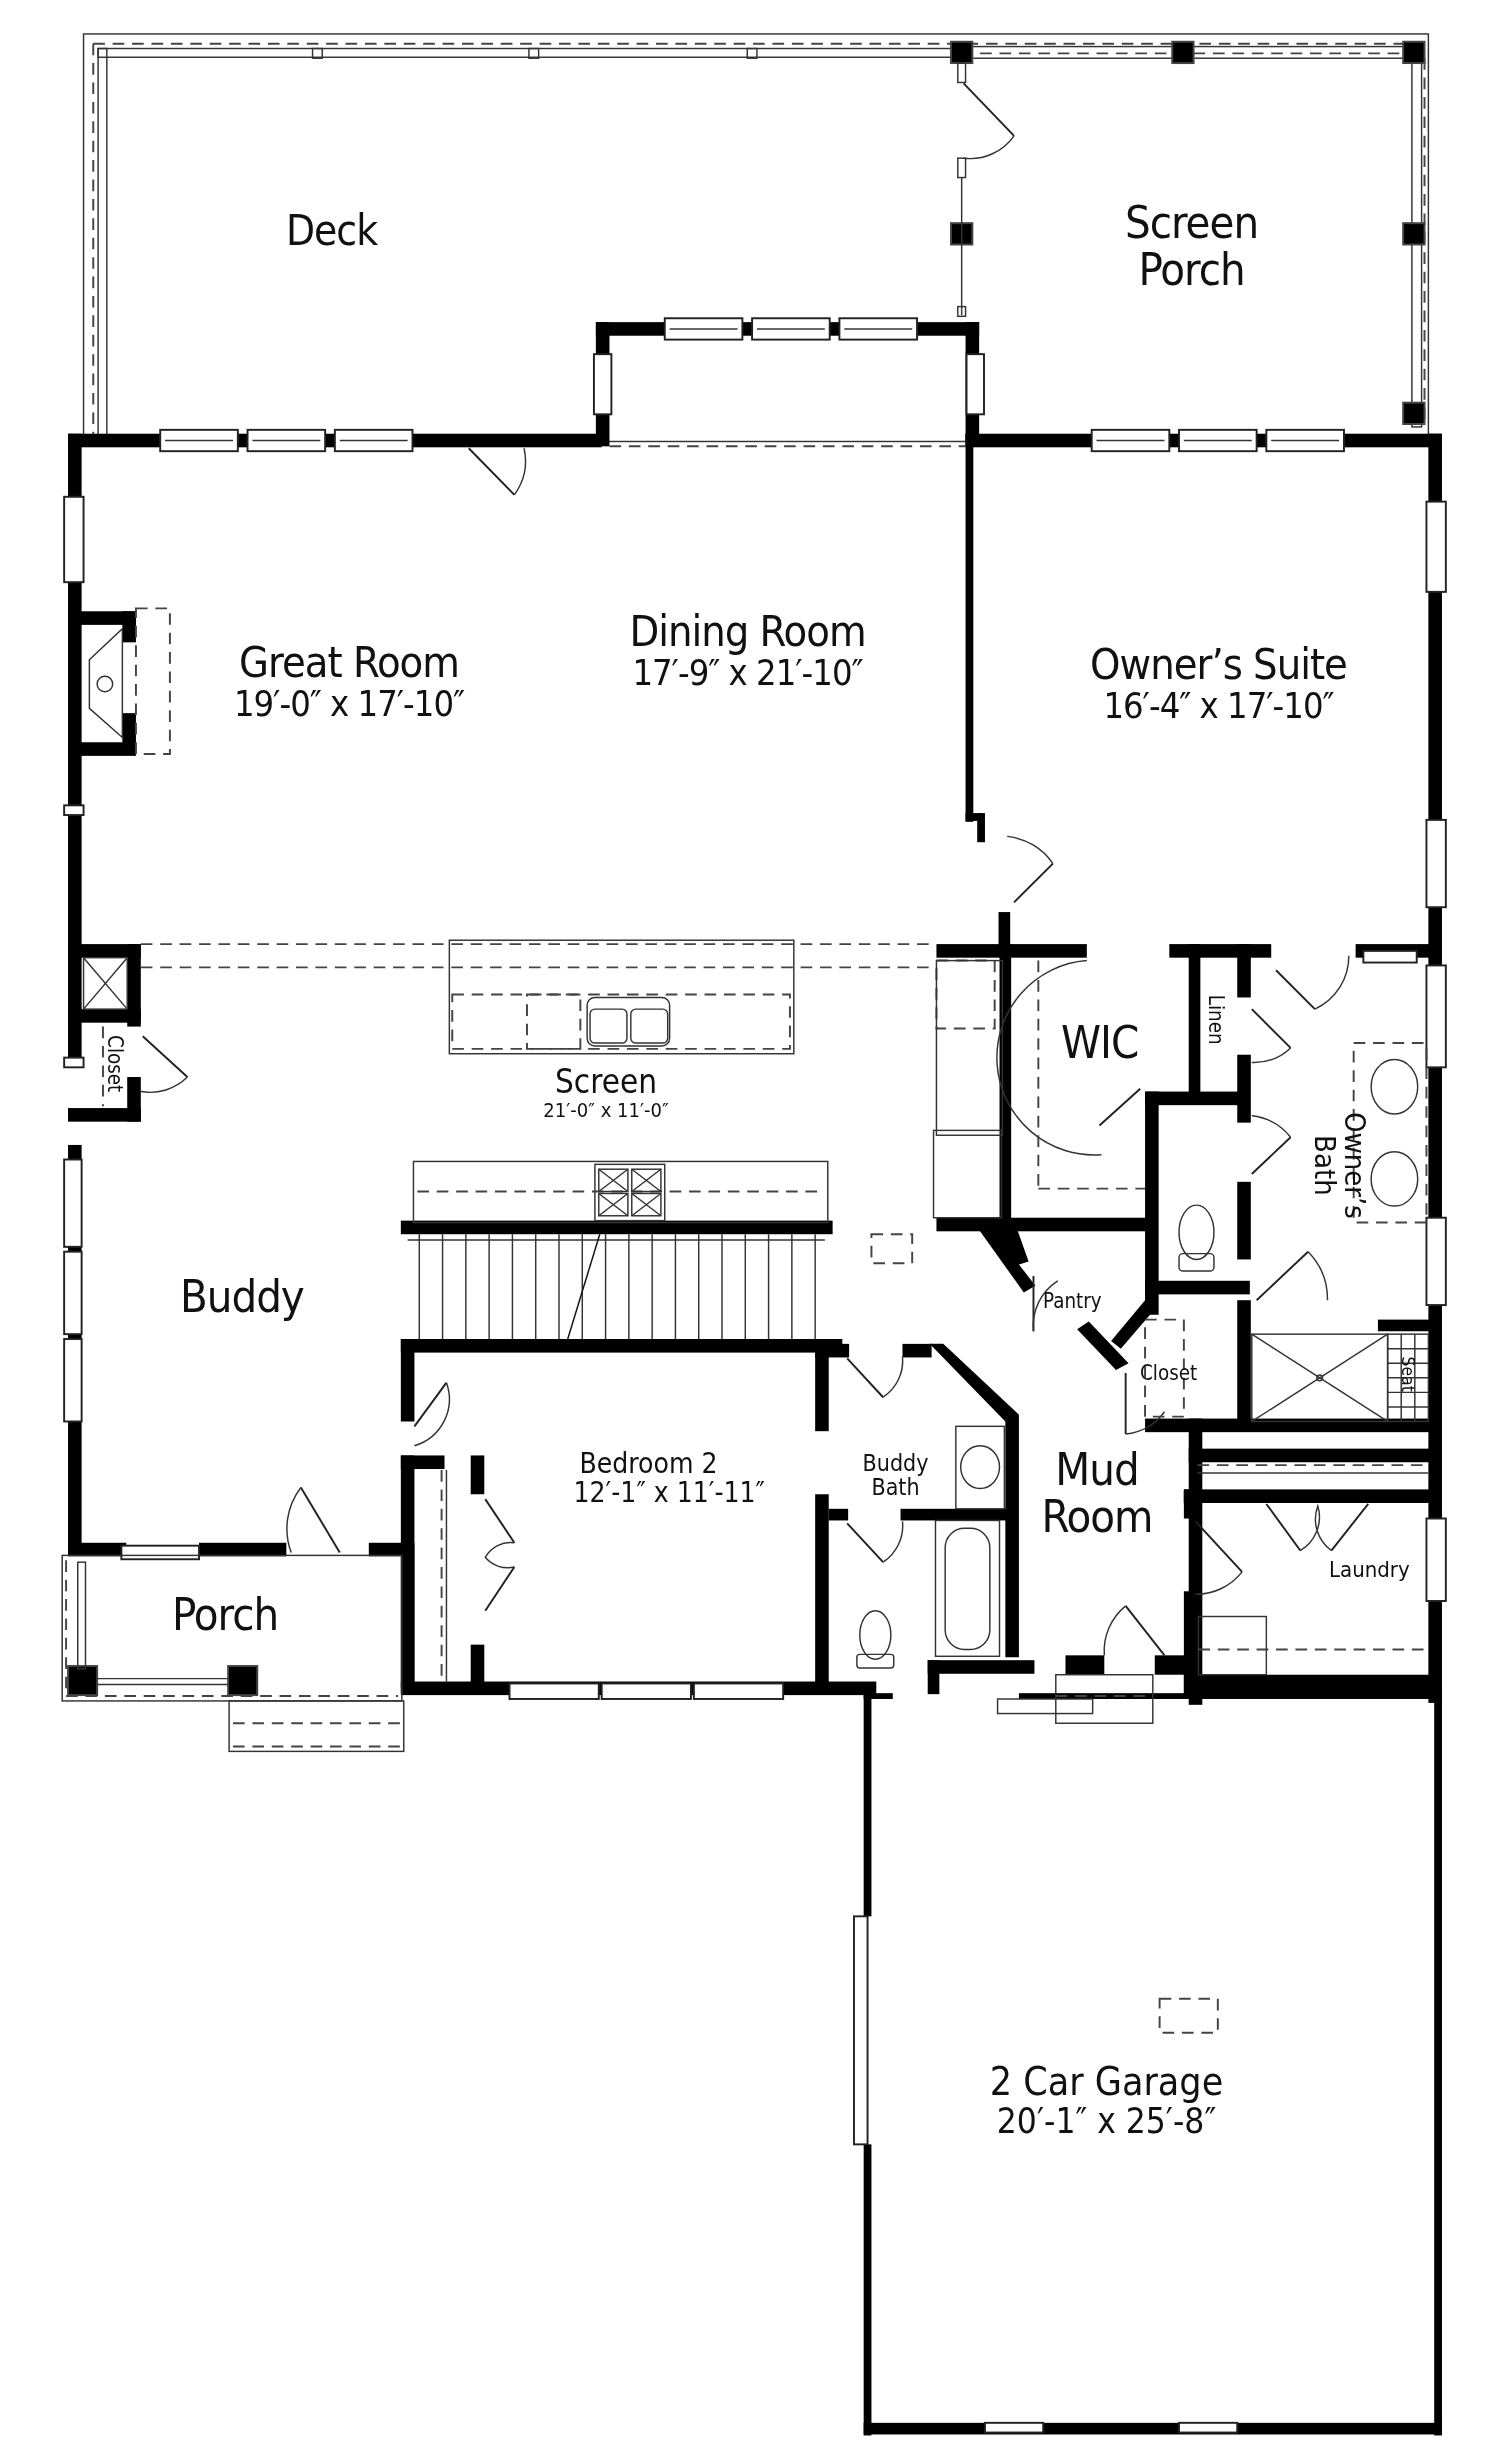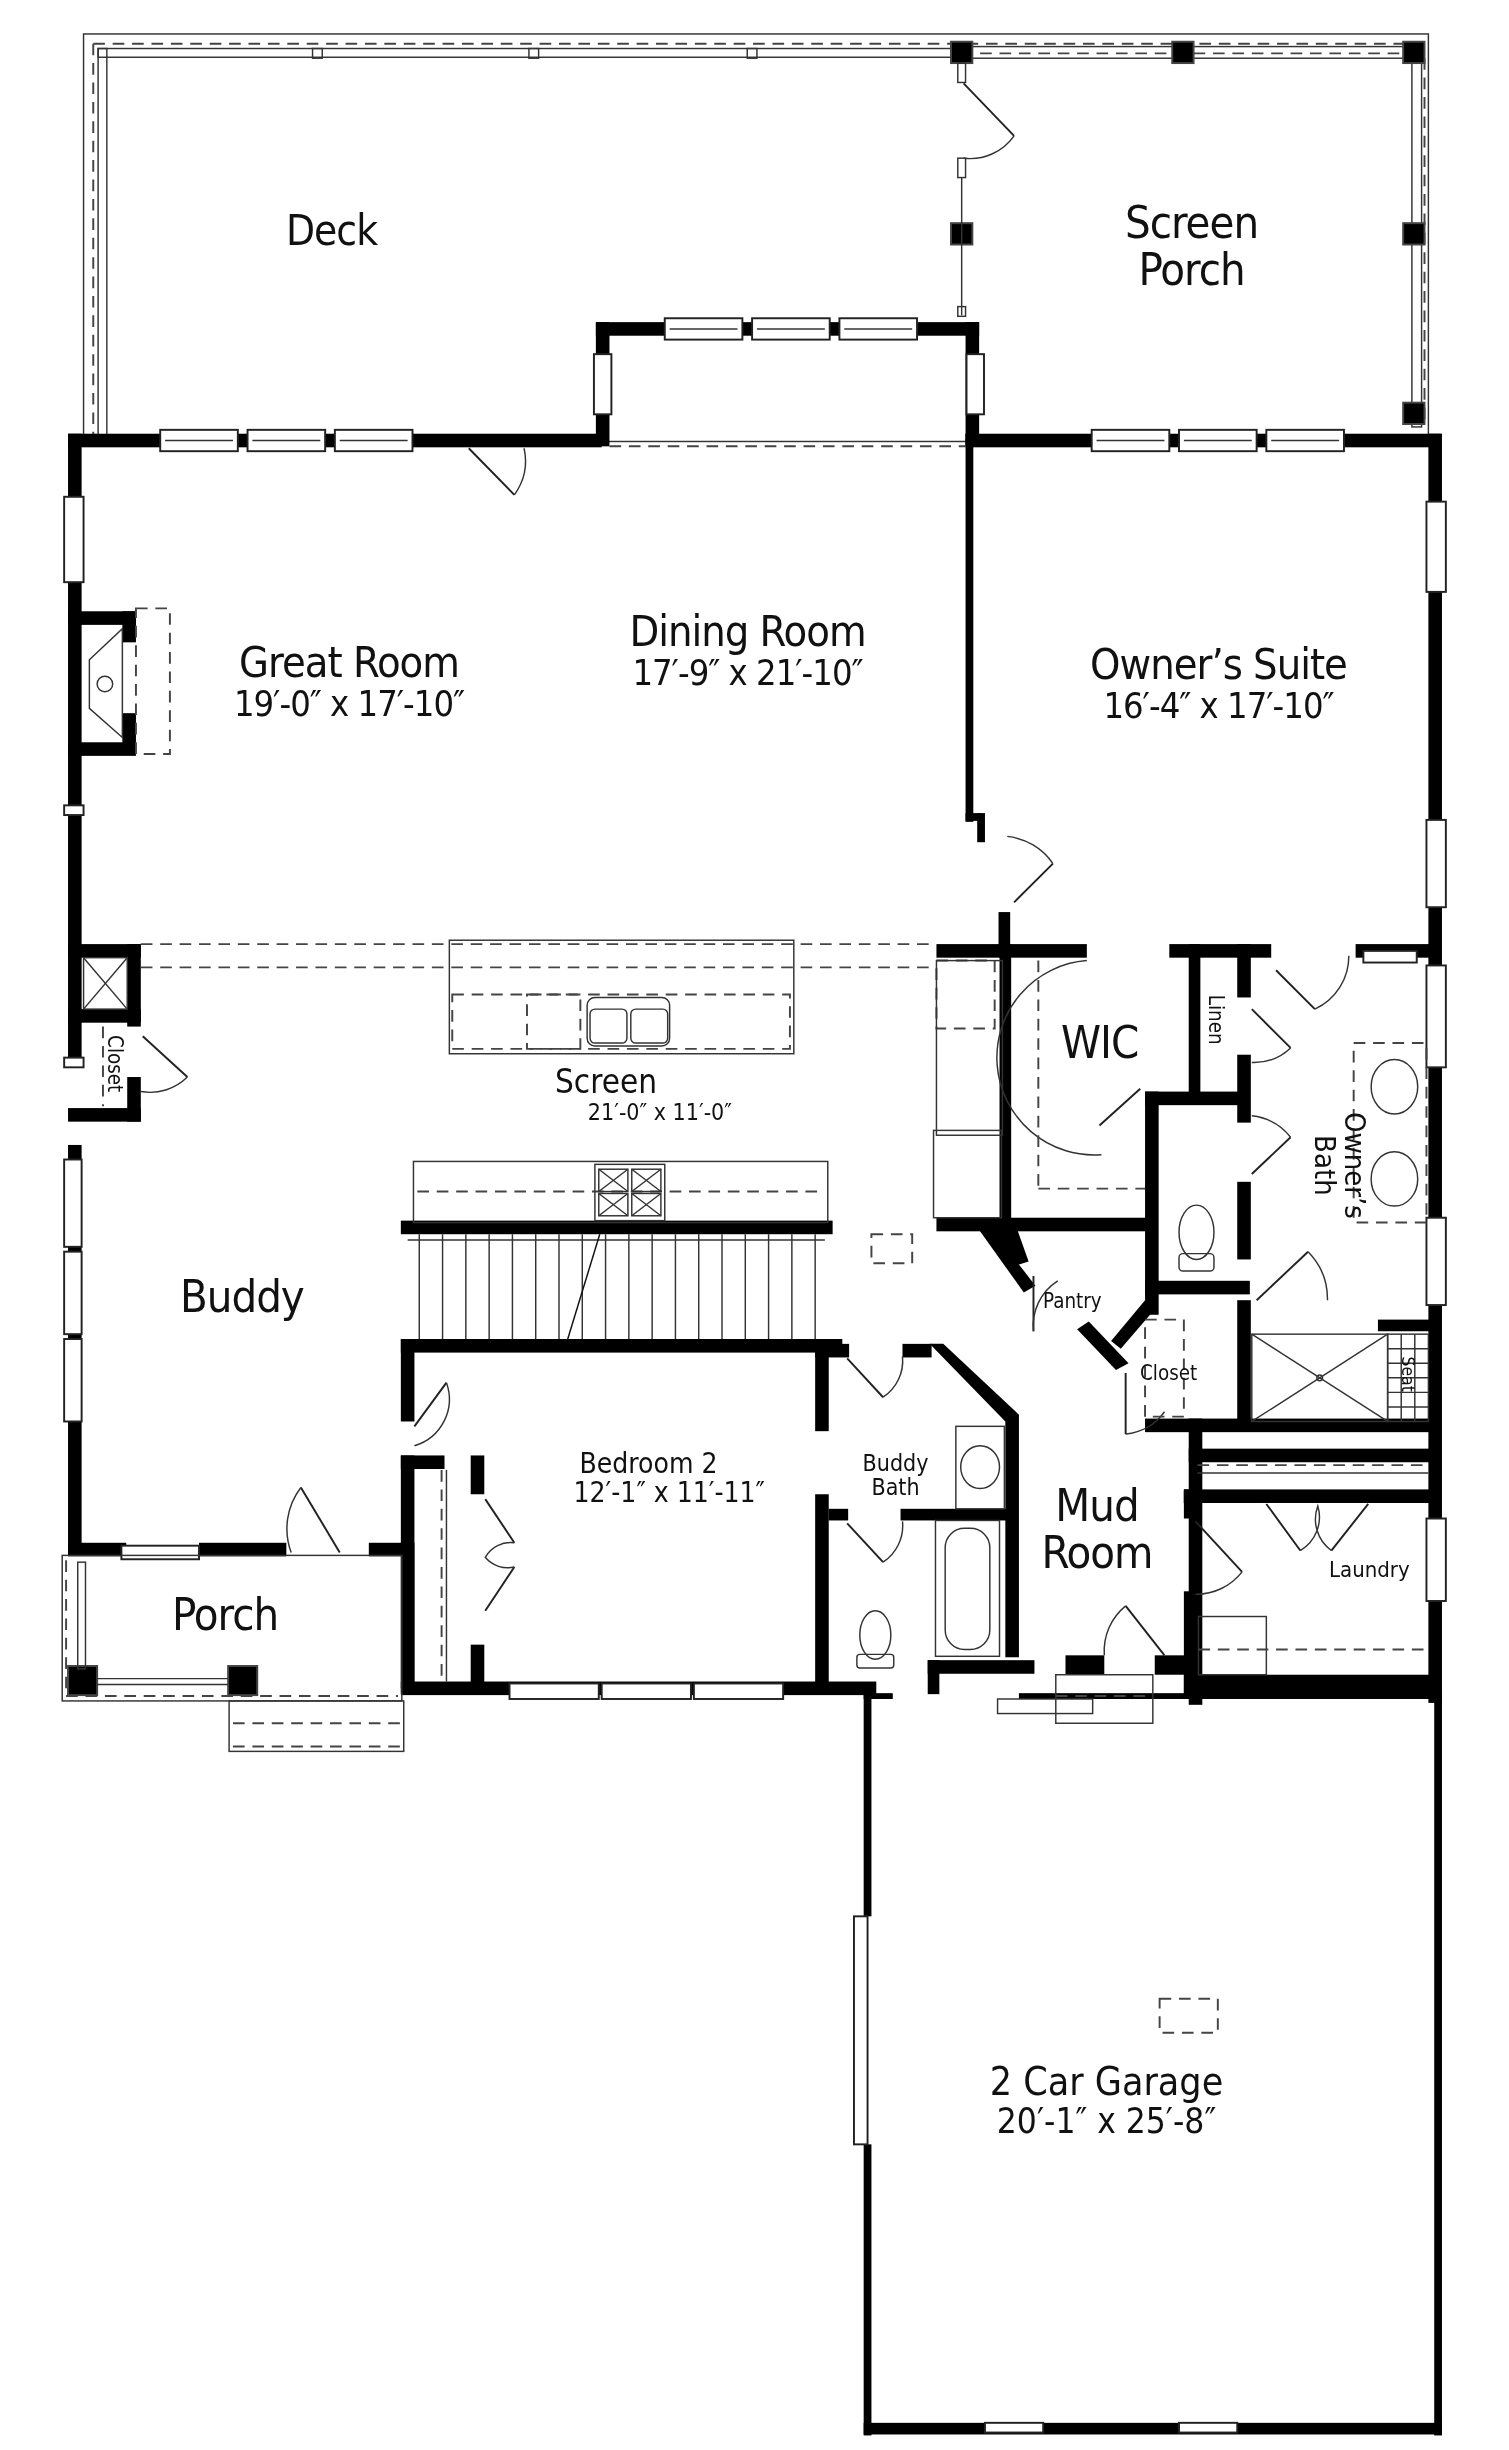--- a/index.html
+++ b/index.html
@@ -403,21 +403,21 @@
   <div class="room-dim">17′-9″ x 21′-10″</div>
 </div>
 
 <div class="label" style="left:1063px; top:642px; width:311px;">
   <div class="room-name">Owner’s Suite</div>
   <div class="room-dim">16′-4″ x 17′-10″</div>
 </div>
 
 <div class="label" style="left:480px; top:1065px; width:252px;">
   <div class="room-sm" style="font-size:33px;">Screen</div>
-  <div class="room-sm" style="font-size:23px;text-align:right;">21′-0″ x 11′-0″</div>
+  <div class="room-sm" style="font-size:20px;">21′-0″ x 11′-0″</div>
 </div>
 
 <div class="label room-xs vert" style="left:80px; top:1053px; width:68px;">Closet</div>
 
 <div class="label room-name" style="left:1061px; top:1019px; font-size:45px;">WIC</div>
 
 <div class="label room-xs vert" style="left:1186px; top:1009px; width:58px;">Linen</div>
 
 <div class="label vert" style="left:1252px; top:1135px; width:175px; font-size:29px;">
   <div>Owner’s</div>
@@ -435,21 +435,21 @@
 <div class="label room-xs" style="left:852px; top:1422px; width:87px; font-size:23px;margin-top:29px;">
   <div>Buddy</div>
   <div>Bath</div>
 </div>
 
 <div class="label" style="left:532px; top:1449px; width:233px;">
   <div style="font-size:28px;">Bedroom 2</div>
   <div style="font-size:28px;text-align:right;">12′-1″ x 11′-11″</div>
 </div>
 
-<div class="label room-name" style="left:1024px; top:1446px; width:146px; font-size:45px;margin-top:36px;">
+<div class="label room-name" style="left:1024px; top:1446px; width:146px; font-size:45px;">
   <div>Mud</div>
   <div>Room</div>
 </div>
 
 <div class="label room-xs" style="left:1329px; top:1558px; font-size:22px;">Laundry</div>
 
 <div class="label room-name" style="left:172px; top:1591px; font-size:45px;">Porch</div>
 
 <div class="label" style="left:985px; top:2062px; width:243px;">
   <div style="font-size:39px;">2 Car Garage</div>

